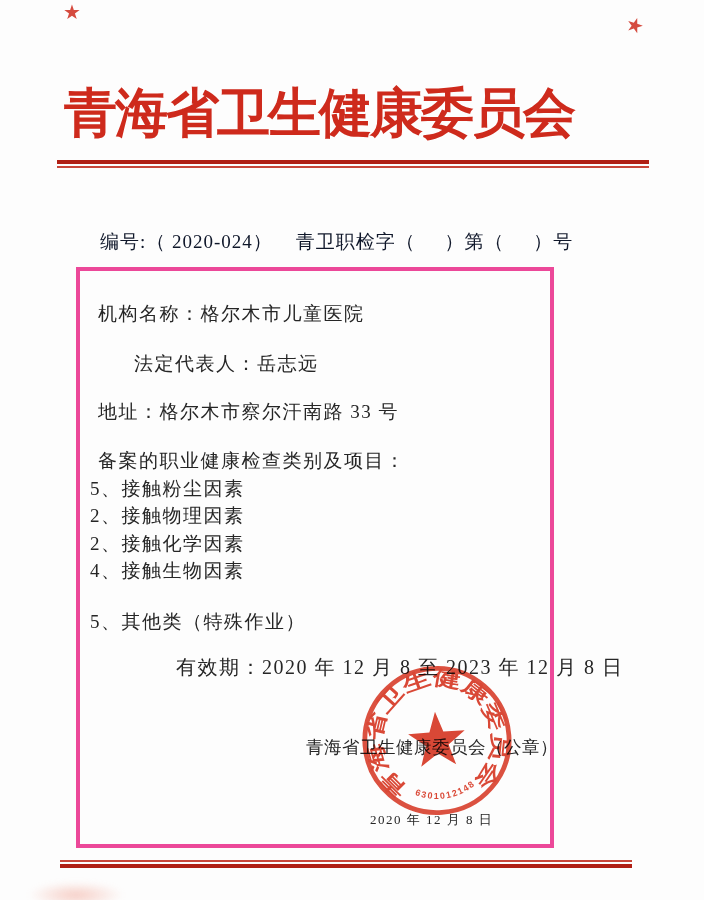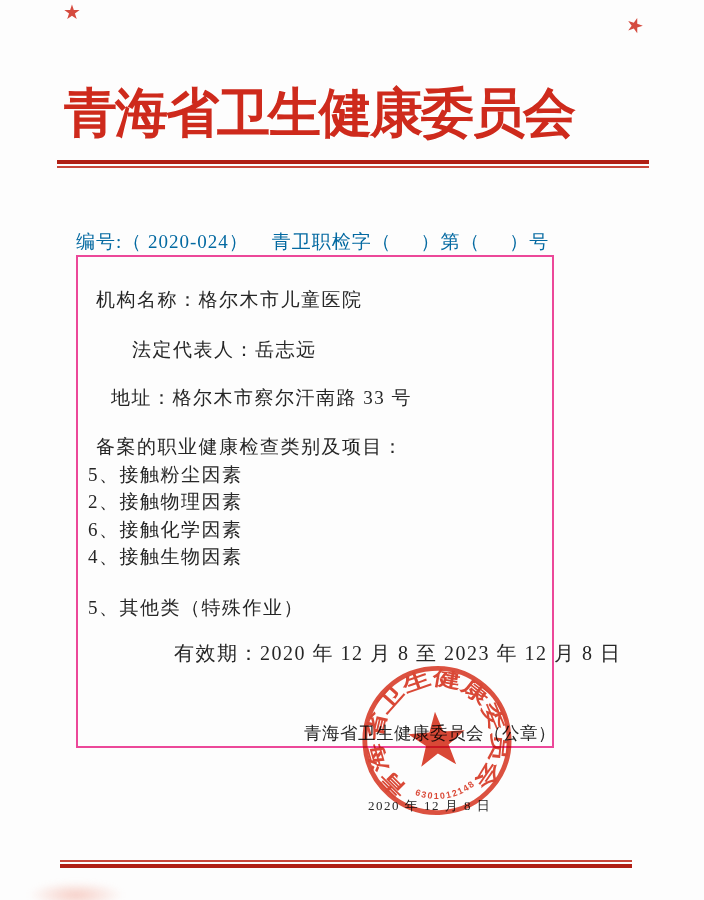--- a/index.html
+++ b/index.html
@@ -22,33 +22,33 @@
   .head-rule{position:absolute;left:57px;top:160px;width:592px;}
   .head-rule .thick{height:4px;background:#b01f14;}
   .head-rule .thin{height:2px;background:#c8463a;margin-top:2px;}
 
   .doc-title{
     position:absolute;left:0;top:184px;width:630px;text-align:center;
     font-size:23px;font-weight:bold;color:#1c1c1c;letter-spacing:1px;
   }
 
   .number-line{
-    position:absolute;left:76px;top:229px;font-size:19px;color:#0369a1;
+    position:absolute;left:100px;top:229px;font-size:19px;color:#0f172a;
     white-space:pre;letter-spacing:1px;
   }
 
   
   .content-box{
-    position:absolute;left:76px;top:255px;width:478px;height:493px;
-    border:2px solid #ec4899;box-sizing:border-box;
+    position:absolute;left:76px;top:267px;width:478px;height:581px;
+    border:4px solid #ec4899;box-sizing:border-box;
   }
   .line{position:absolute;font-size:19px;color:#262626;letter-spacing:1.5px;white-space:nowrap;}
   .l-org{left:18px;top:30px;}
   .l-rep{left:18px;top:80px;margin-left:36px;}
-  .l-addr{left:18px;top:128px;margin-left:15px;}
+  .l-addr{left:18px;top:128px;}
   .l-cath{left:18px;top:177px;}
   .l-cat0{left:10px;top:205px;}
   .l-cat1{left:10px;top:232px;}
   .l-cat2{left:10px;top:260px;}
   .l-cat3{left:10px;top:287px;}
   .l-cat4{left:10px;top:314px;margin-top:24px;}
   .l-valid{left:96px;top:383px;font-size:20px;}
   .l-issuer{left:226px;top:464px;font-size:17.5px;letter-spacing:.5px;}
   .l-date{left:290px;top:513px;font-size:13px;margin-top:27px;}
 
@@ -94,21 +94,21 @@
     <div class="line l-rep">
       <span>法定代表人：</span><span>岳志远</span>
     </div>
     <div class="line l-addr">
       <span>地址：</span><span>格尔木市察尔汗南路 33 号</span>
     </div>
 
     <div class="line l-cath">备案的职业健康检查类别及项目：</div>
     <div class="line l-cat0">5、接触粉尘因素</div>
     <div class="line l-cat1">2、接触物理因素</div>
-    <div class="line l-cat2">6、接触化学因素</div>
+    <div class="line l-cat2">2、接触化学因素</div>
     <div class="line l-cat3">4、接触生物因素</div>
     <div class="line l-cat4">5、其他类（特殊作业）</div>
 
     <div class="line l-valid">有效期：2020 年 12 月 8 至  2023 年 12 月 8 日</div>
     <div class="line l-issuer">青海省卫生健康委员会（公章）</div>
     <div class="line l-date">2020 年 12 月 8 日</div>
   </div>
 
   <svg class="seal" viewBox="0 0 150 155" xmlns="http://www.w3.org/2000/svg">
     <defs>

